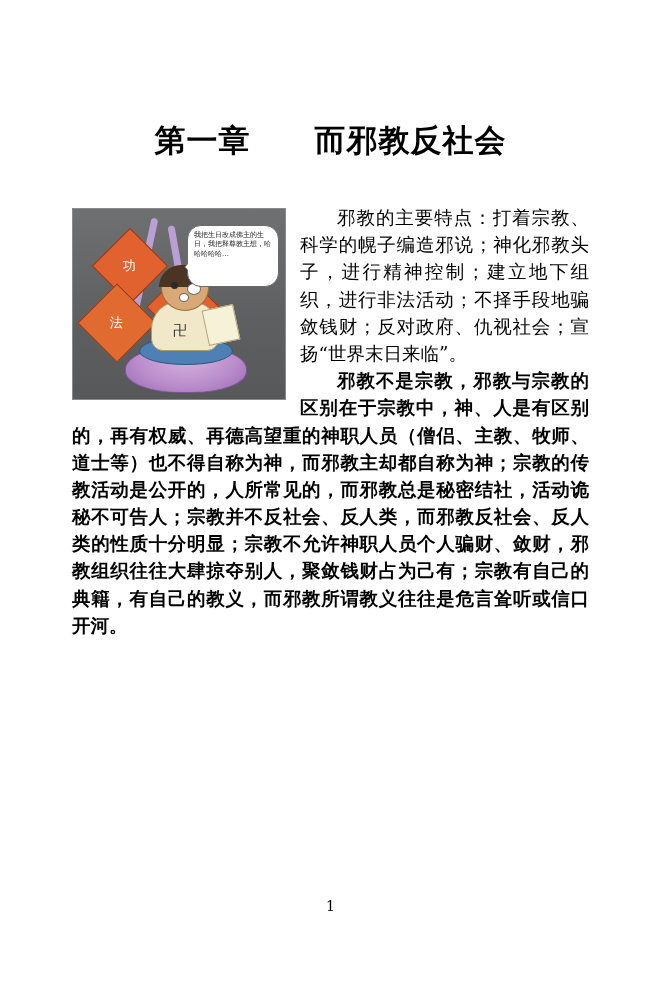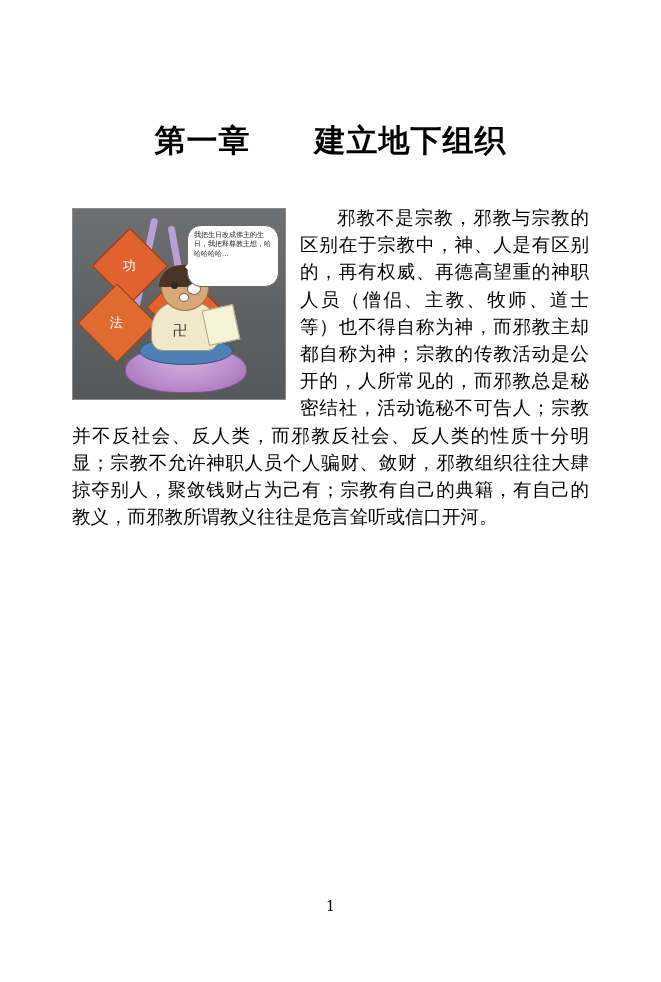--- a/index.html
+++ b/index.html
@@ -194,21 +194,21 @@
     text-align: center;
     font-size: 14px;
     font-family: "DejaVu Serif", serif;
   }
 </style>
 </head>
 <body>
 
 <div class="page">
 
-  <h1 class="chapter-title">第一章　　建立地下组织</h1>
+  <h1 class="chapter-title">第一章　　而邪教反社会</h1>
 
   <div class="content clearfix">
 
     <div class="figure">
       <div class="fig-bg"></div>
 
       <div class="ribbon r1"></div>
       <div class="ribbon r2"></div>
       <div class="ribbon r3"></div>
 
@@ -231,18 +231,19 @@
       <div class="monk-eye right"></div>
       <div class="monk-glyph">卍</div>
       <div class="scroll"></div>
 
       <div class="bubble-dot bd2"></div>
       <div class="bubble-dot bd1"></div>
       <div class="bubble">我把生日改成佛主的生日，我把释尊教主想，哈哈哈哈哈…</div>
     </div>
 
 
+    <p class="para">邪教的主要特点：打着宗教、科学的幌子编造邪说；神化邪教头子，进行精神控制；建立地下组织，进行非法活动；不择手段地骗敛钱财；反对政府、仇视社会；宣扬“世界末日来临”。</p>
 
     <p class="para">邪教不是宗教，邪教与宗教的区别在于宗教中，神、人是有区别的，再有权威、再德高望重的神职人员（僧侣、主教、牧师、道士等）也不得自称为神，而邪教主却都自称为神；宗教的传教活动是公开的，人所常见的，而邪教总是秘密结社，活动诡秘不可告人；宗教并不反社会、反人类，而邪教反社会、反人类的性质十分明显；宗教不允许神职人员个人骗财、敛财，邪教组织往往大肆掠夺别人，聚敛钱财占为己有；宗教有自己的典籍，有自己的教义，而邪教所谓教义往往是危言耸听或信口开河。</p>
   </div>
 
   <div class="page-number">1</div>
 </div>
 
 </body></html>

